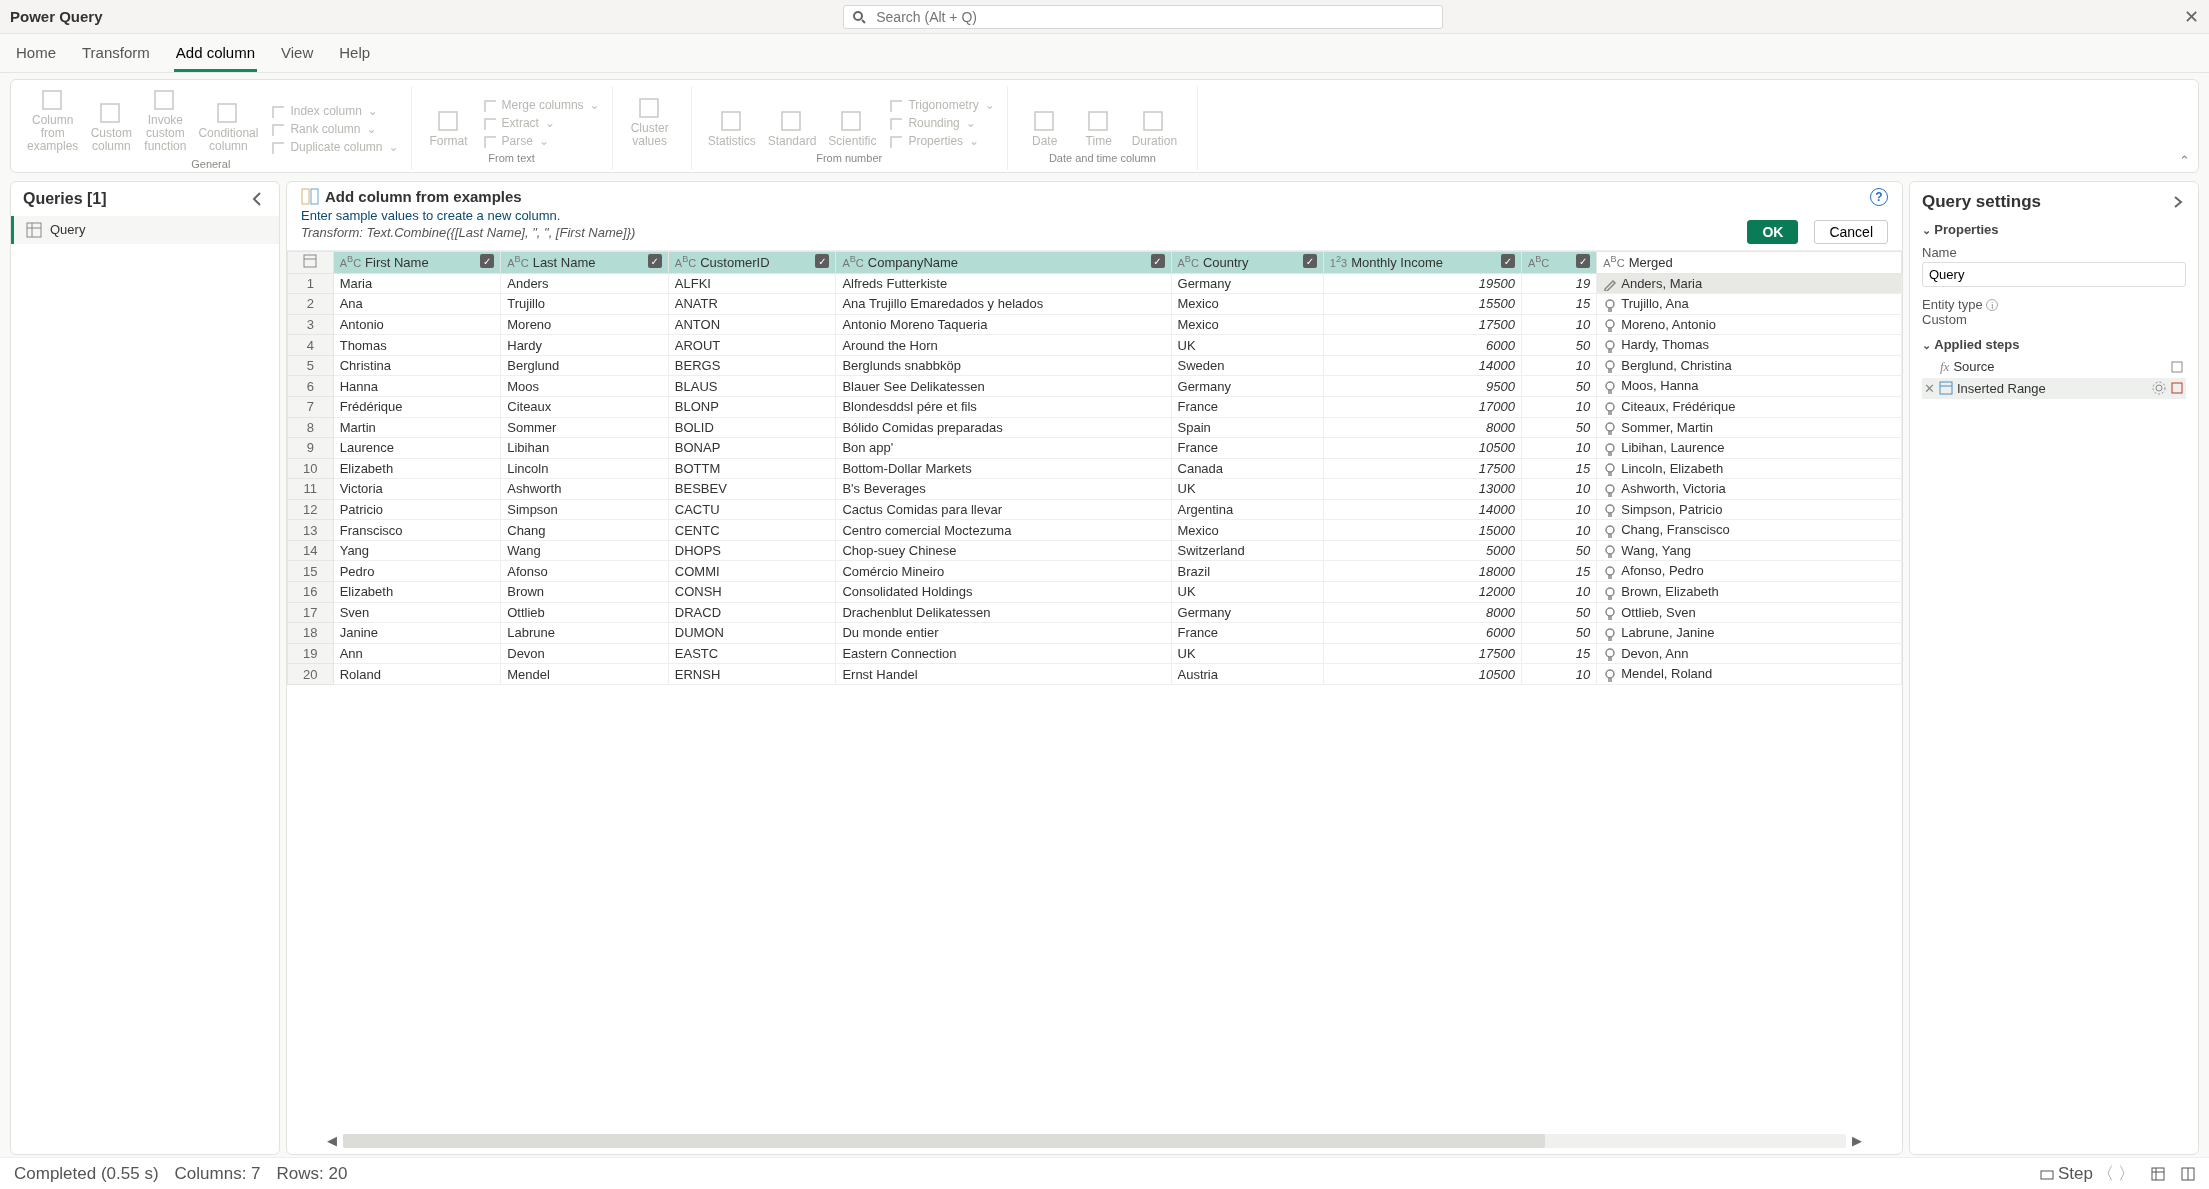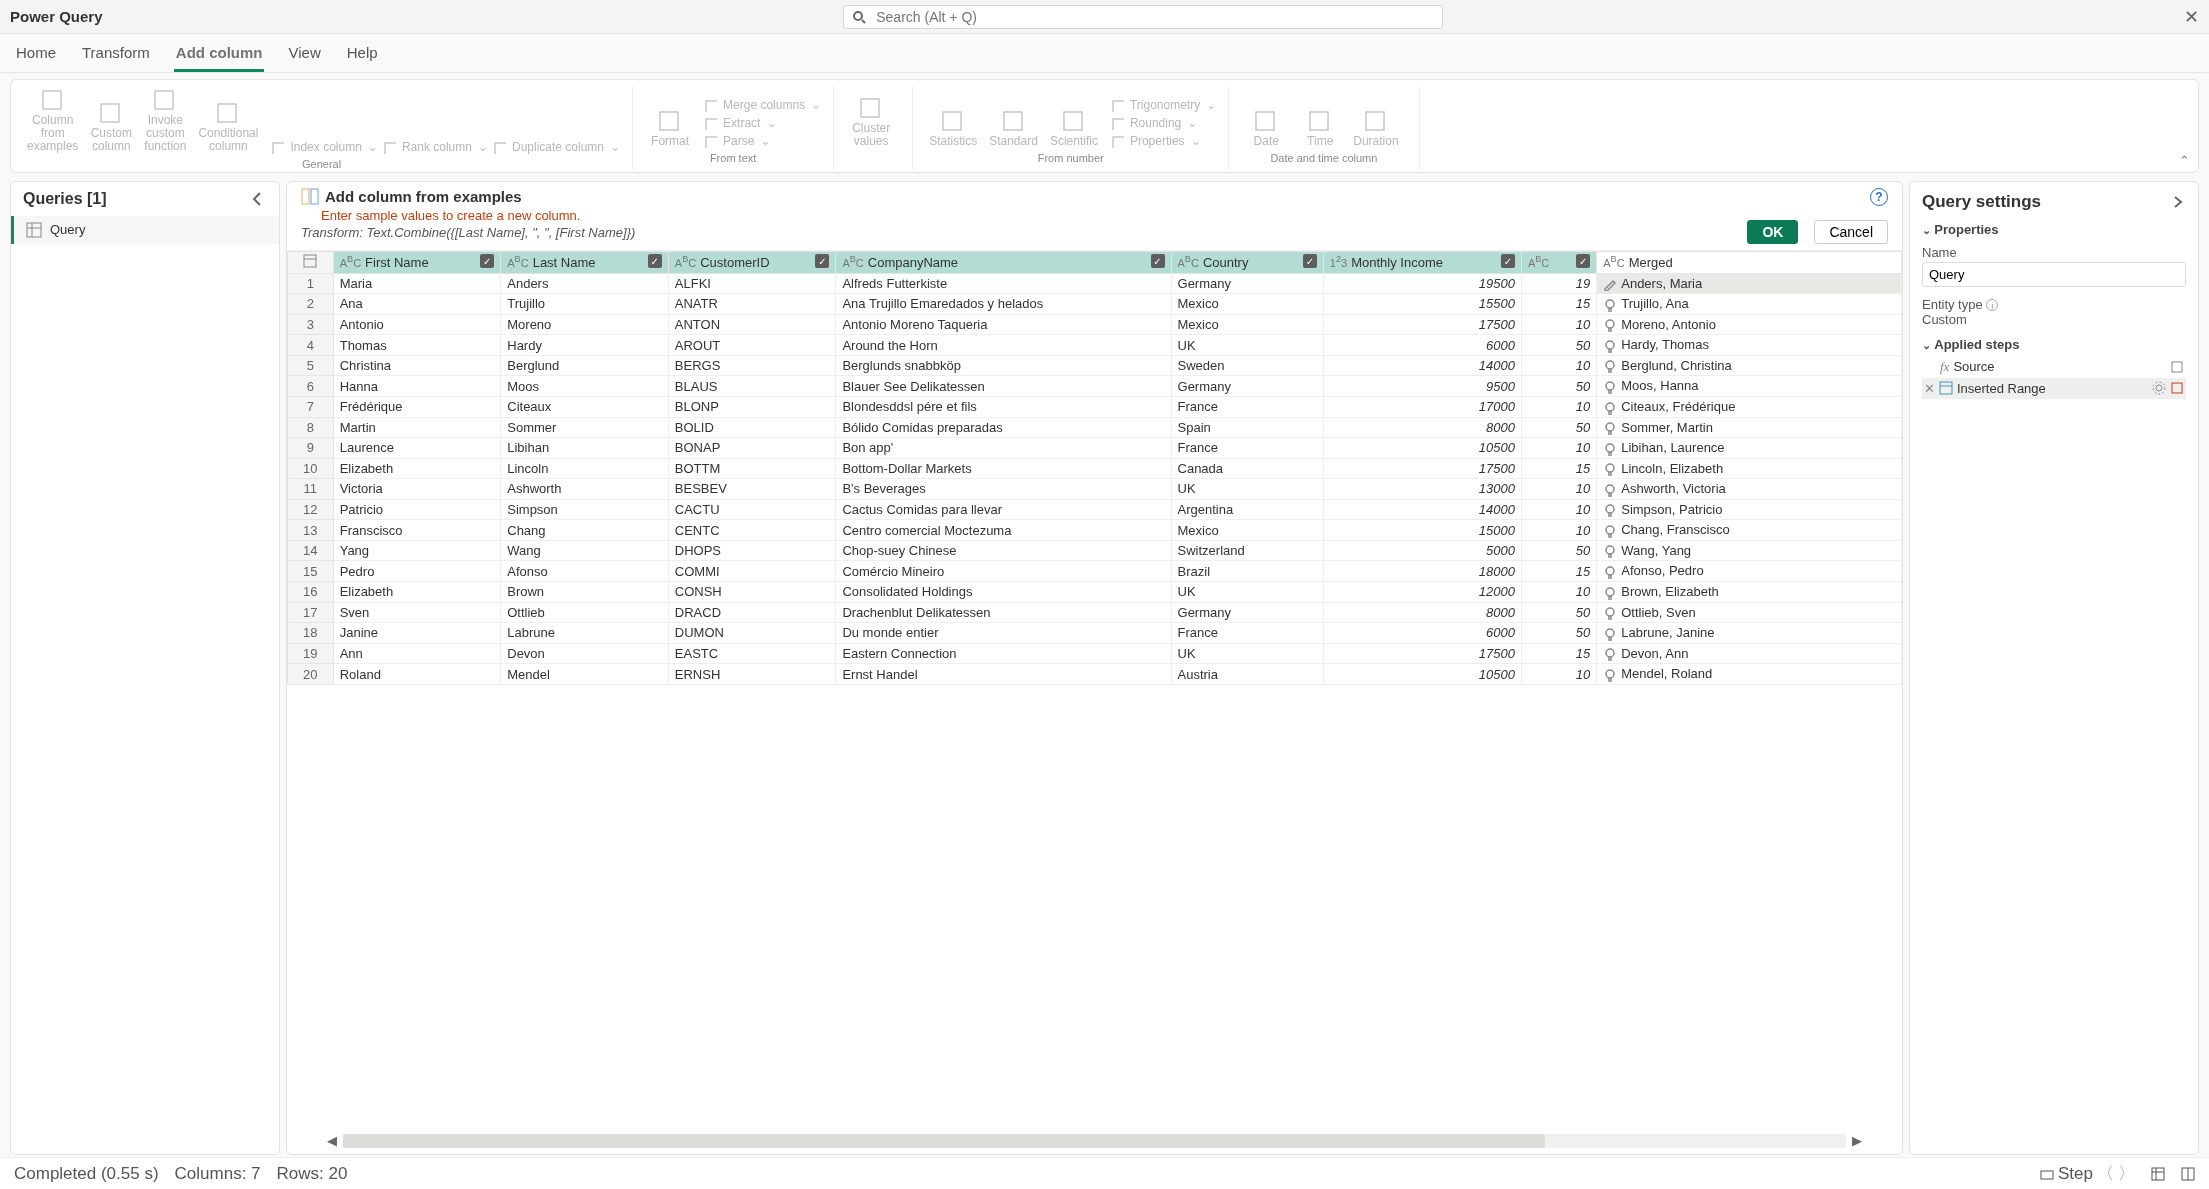--- a/index.html
+++ b/index.html
@@ -5,40 +5,40 @@
   * { box-sizing: border-box; font-family: "Segoe UI", Arial, sans-serif; }
   body { margin:0; background:#f9f9f8; font-size:13px; color:#333; user-select:none;}
   .titlebar { display:flex; align-items:center; height:34px; padding:0 10px; background:#f5f4f2; border-bottom:1px solid #e5e5e2;}
   .titlebar .title { font-weight:600; font-size:15px; flex:0 0 auto;}
   .searchbox { flex:0 0 600px; height:24px; border:1px solid #d6d6d3; background:#fff; border-radius:3px; display:flex; align-items:center; padding:0 8px; color:#666;}
   .searchbox svg { width:14px; height:14px; margin-right:8px; fill:none; stroke:#666; stroke-width:2;}
   .searchbox input { border:none; outline:none; flex:1; font-size:14px; background:transparent;}
   .close-x { font-size:18px; color:#666; cursor:pointer;}
   .tabs { display:flex; gap:22px; padding:4px 14px 0; background:#f9f9f8; border-bottom:1px solid #e5e5e2;}
   .tab { padding:6px 2px 8px; color:#555; cursor:pointer; font-size:15px;}
-  .tab.active { color:#737373; border-bottom:3px solid #0e8a63; font-weight:700;}
+  .tab.active { color:#000000; border-bottom:3px solid #0e8a63; font-weight:400;}
   .ribbon { display:flex; border:1px solid #e2e2df; border-radius:6px; margin:6px 10px 0; background:#fff; padding:6px 0 2px; position:relative;}
   .ribbon-group { padding:0 10px; border-right:1px solid #eee; text-align:center;}
   .ribbon-group:last-child{border:none;}
   .grp-label { font-size:11px; color:#8a8a87; text-align:center; padding-top:2px;}
   .ribbon-btn { display:inline-flex; flex-direction:column; align-items:center; justify-content:flex-end; padding:2px 6px; min-width:54px; color:#b8b7b2; font-size:12px;}
   .ribbon-btn.small { display:flex; flex-direction:row; align-items:center; justify-content:flex-start; min-width:auto; padding:2px 2px; gap:6px;}
   .ribbon-btn svg { width:26px; height:26px; fill:none; stroke:#c8c7c2; stroke-width:1.5;}
   .ribbon-btn.small svg { width:14px; height:14px;}
   .ribbon-collapse { position:absolute; right:8px; bottom:4px; color:#888;}
   .main { display:flex; gap:6px; padding:8px 10px 2px; flex:1; min-height:0;}
   .queries-panel { width:270px; border:1px solid #e2e2df; border-radius:6px; background:#fff; display:flex; flex-direction:column;}
   .queries-header { display:flex; align-items:center; justify-content:space-between; padding:8px 12px; font-size:16px; font-weight:600; color:#333;}
   .queries-header svg { width:18px; height:18px; stroke:#666; fill:none; stroke-width:2;}
   .query-item { display:flex; align-items:center; gap:8px; padding:6px 12px; border-left:3px solid #0e8a63; background:#f6f6f4;}
   .query-item svg { width:16px; height:16px; stroke:#888; fill:none;}
   .center-panel { flex:1; border:1px solid #e2e2df; border-radius:6px; background:#fff; display:flex; flex-direction:column; min-width:0;}
   .banner { padding:6px 14px 10px; position:relative;}
   .banner-title { font-weight:600; font-size:15px; display:flex; align-items:center; gap:6px;}
-  .banner-sub { color:#c2410c; padding-top:2px;margin-left:20px;}
+  .banner-sub { color:#0c4a6e; padding-top:2px;}
   .banner-trans { font-style:italic; color:#555; padding-top:2px;}
   .help-circle { position:absolute; top:6px; right:14px; width:18px; height:18px; border:1.5px solid #2570c5; border-radius:50%; color:#2570c5; display:flex; align-items:center; justify-content:center; font-size:12px; font-weight:600;}
   .btn-row { position:absolute; bottom:6px; right:14px; display:flex; gap:16px;}
   .btn { padding:3px 14px; border-radius:3px; font-size:14px; border:1px solid #ccc; background:#fff; cursor:pointer;}
   .btn.ok { background:#0b7a56; border-color:#0b7a56; color:#fff; font-weight:600;}
   .grid-wrap { flex:1; overflow:auto; border-top:1px solid #eee;}
   table.grid { border-collapse:collapse; width:100%; font-size:13px;}
   table.grid th { background:#fff; border:1px solid #e5e5e2; padding:2px 6px; text-align:left; font-weight:400; position:sticky; top:0; white-space:nowrap;}
   table.grid th.sel { background:#b3ddd4;}
   table.grid th .check { float:right; width:14px; height:14px; background:#5d5d5d; color:#fff; font-size:10px; display:inline-flex; align-items:center; justify-content:center; border-radius:2px;}
@@ -121,21 +121,21 @@
               </svg>
               <span style="line-height: 1.1; text-align: center; white-space: normal;">Invoke<br>custom<br>function</span>
             </div>
             <div class="ribbon-btn">
               <svg>
                 <rect x="3" y="3" width="18" height="18"></rect>
               </svg>
               <span style="line-height: 1.1; text-align: center; white-space: normal;">Conditional<br>column</span>
             </div>
           </div>
-          <div style="display: flex; flex-direction: row; align-items: flex-start; padding-left: 4px;">
+          <div style="display: flex; flex-direction: column; align-items: flex-start; padding-left: 4px;">
             <div class="ribbon-btn small">
               <svg>
                 <rect x="3" y="3" width="18" height="18"></rect>
               </svg>
               <span style="white-space: nowrap;">Index column</span>
               <span style="color: rgb(192, 192, 187);"> ⌄</span>
             </div>
             <div class="ribbon-btn small">
               <svg>
                 <rect x="3" y="3" width="18" height="18"></rect>

